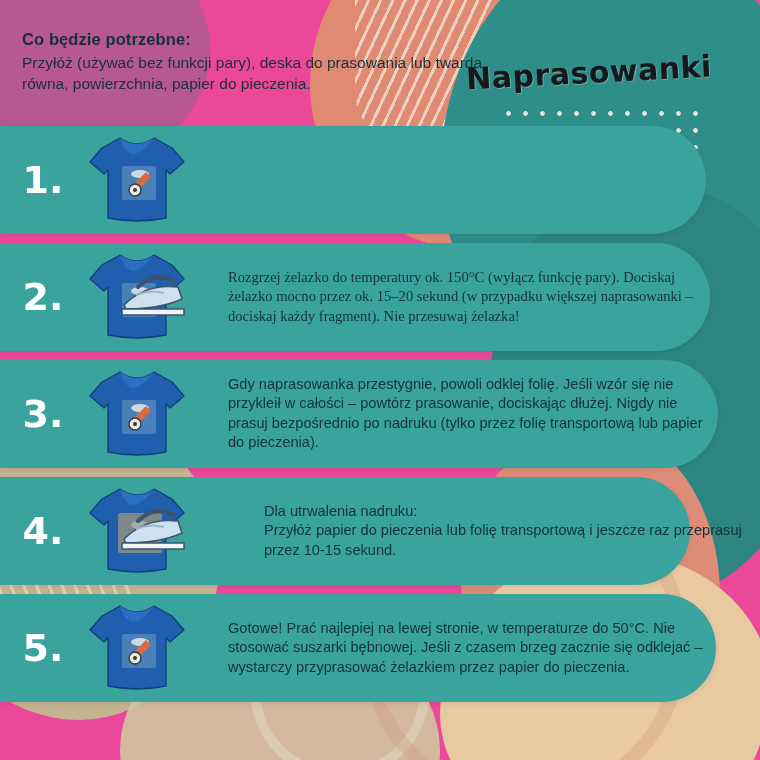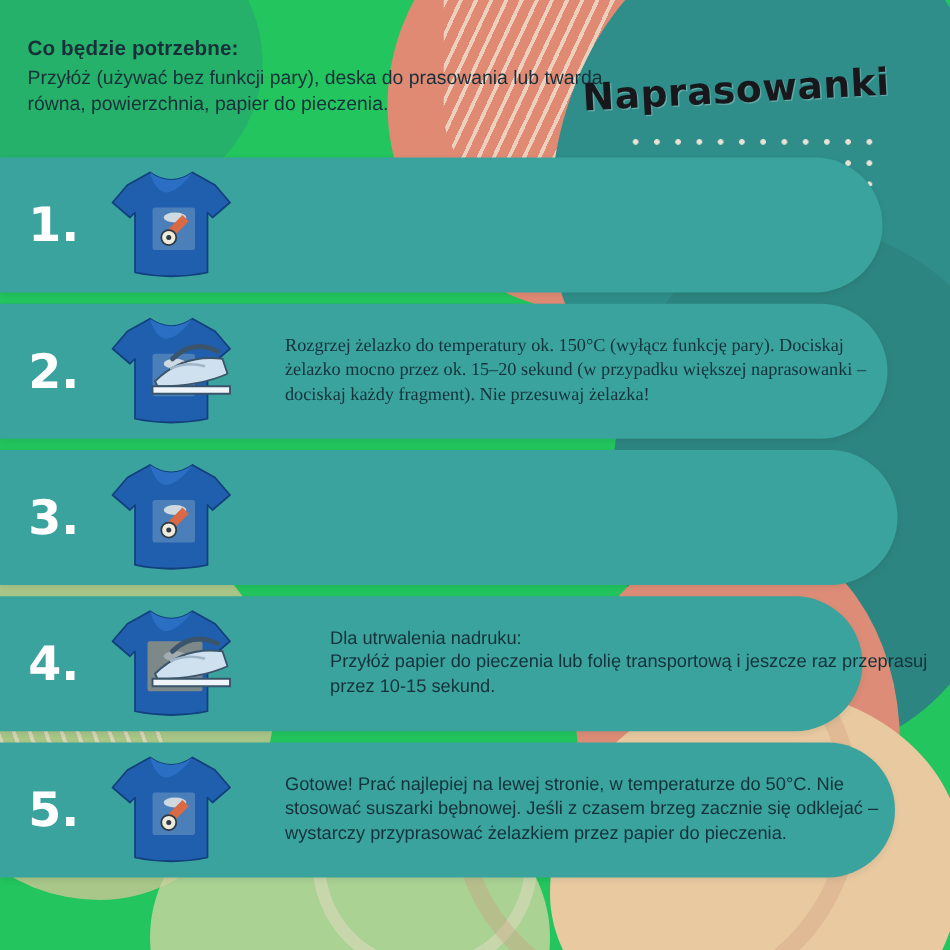--- a/index.html
+++ b/index.html
@@ -11,21 +11,21 @@
     height: 760px;
     font-family: "Liberation Sans", sans-serif;
     background: #cfe8e3;
     overflow: hidden;
   }
   .page {
     position: relative;
     width: 760px;
     height: 760px;
     overflow: hidden;
-    background: #22c55e;
+    background: #ec4899;
   }
 
   
   .bg { position:absolute; inset:0; overflow:hidden; }
 
   .blob-teal-right {
     position:absolute;
     right:-40px; top:-60px;
     width: 360px; height: 430px;
     background:#2f8e8a;
@@ -295,20 +295,21 @@
   <rect x="60" y="36" width="34" height="34" rx="2" fill="#5b89bd" opacity="0.75"></rect>
 
   <g opacity="1">
     <ellipse cx="78" cy="44" rx="9" ry="4" fill="#cfd9e2"></ellipse>
     <path d="M70 56 L84 42 L89 47 L75 61 Z" fill="#d96a43"></path>
     <circle cx="73" cy="60" r="6" fill="#f0eadb" stroke="#2b3a45" stroke-width="1.4"></circle>
     <circle cx="73" cy="60" r="2" fill="#2b3a45"></circle>
   </g>
 
 </svg></div>
+        <div class="step-text" style="white-space: pre-line; color: rgb(20, 50, 59);">Gdy naprasowanka przestygnie, powoli odklej folię. Jeśli wzór się nie przykleił w całości – powtórz prasowanie, dociskając dłużej. Nigdy nie prasuj bezpośrednio po nadruku (tylko przez folię transportową lub papier do pieczenia).</div>
       </div>
       <div class="step">
         <div class="step-bar" style="width: 690px; background: rgb(58, 163, 157);">
           <div class="step-num">4.</div>
         </div>
         <div class="step-img">
 <svg viewBox="0 0 150 100" width="150" height="100" xmlns="http://www.w3.org/2000/svg">
   <path d="M40 18 L58 8 Q75 20 92 8 L110 18 L122 32 L108 44 L104 40 L104 88 Q75 94 46 88 L46 40 L42 44 L28 32 Z" fill="#1f5fae" stroke="#12407d" stroke-width="1.4" stroke-linejoin="round"></path>
   <path d="M58 8 Q75 20 92 8 Q80 24 70 24 Q62 22 58 8 Z" fill="#2a6fc4"></path>
   <rect x="60" y="36" width="34" height="34" rx="2" fill="#5b89bd" opacity="0"></rect>

